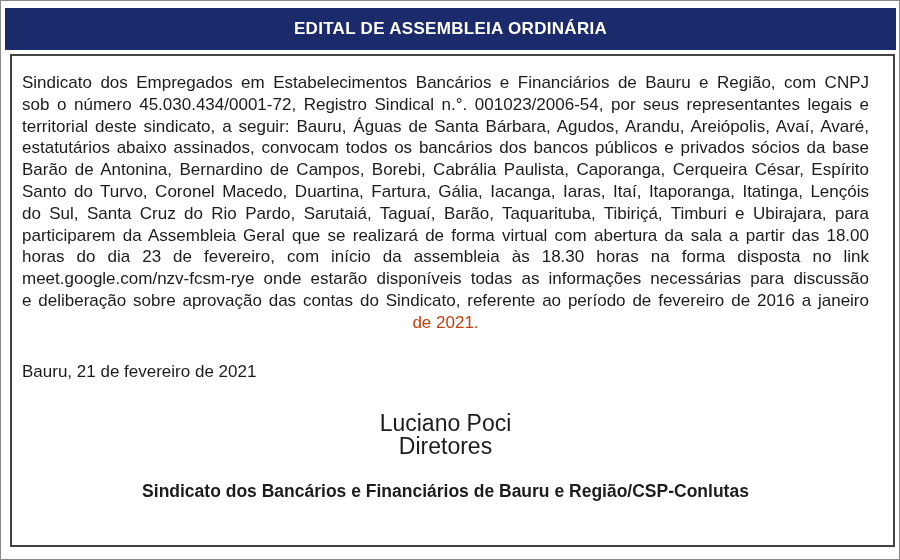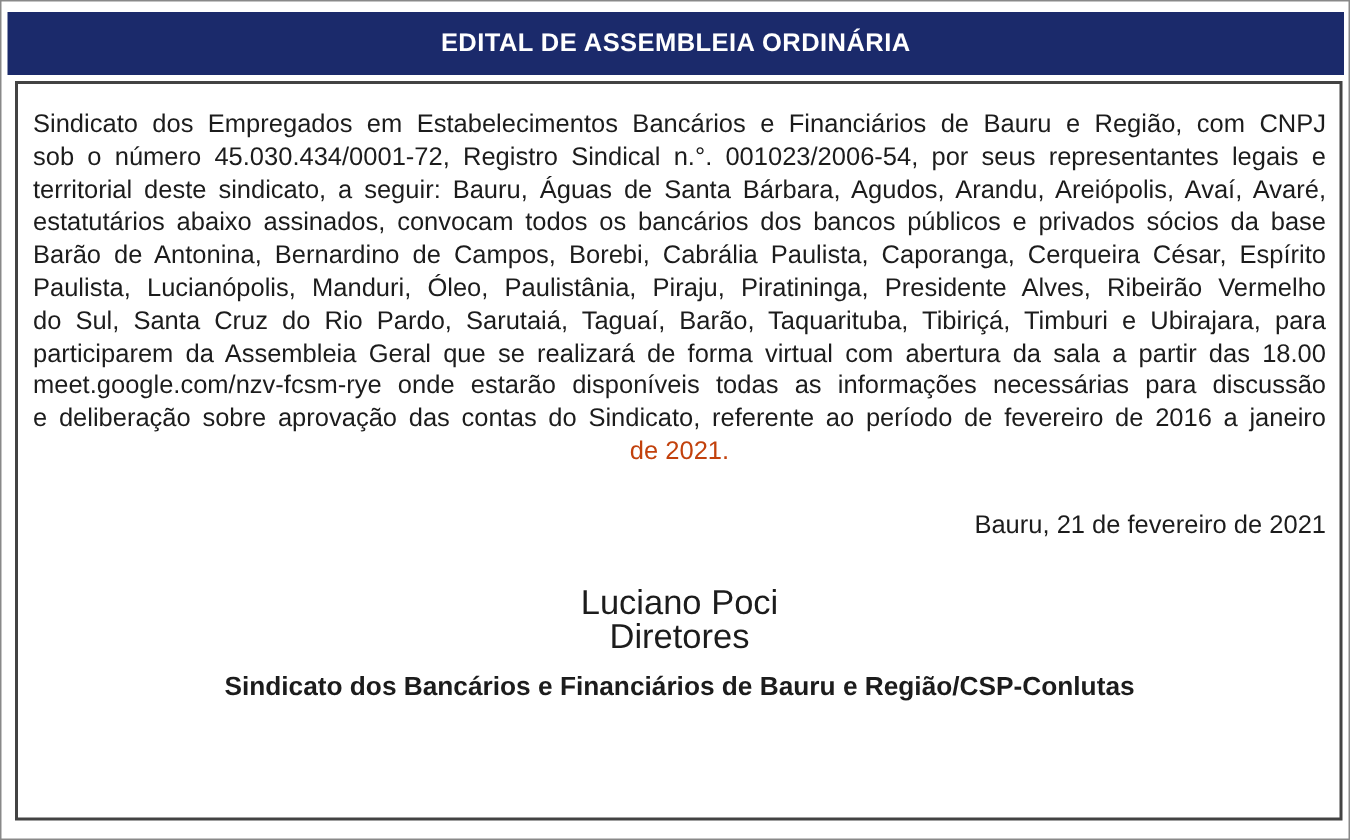--- a/index.html
+++ b/index.html
@@ -29,21 +29,21 @@
     font-weight: bold;
     font-size: 17px;
     letter-spacing: 0.3px;
     white-space: nowrap;
   }
 
   .content-box {
     margin: 4px 4px 0 9px;
     height: 493px;
     border: 2px solid #434343;
-    padding: 16px 9px 0 10px;
+    padding: 16px 24px 0 10px;
     color: #1c1c1c;
   }
 
   .paragraph { font-size: 17px; }
 
   .para-line {
     line-height: 21.8px;
     text-align: justify;
     text-align-last: justify;
     white-space: normal;
@@ -53,33 +53,33 @@
   .para-line-last {
     line-height: 21.8px;
     text-align: center;
     color: #c2410c;
   }
 
   .date-line {
     margin-top: 27px;
     font-size: 17px;
     line-height: 22px;
-    text-align: right;
+    text-align: left;
   }
 
   .signature-block {
     margin-top: 29px;
     text-align: center;
     font-size: 23px;
   }
 
   .signature-line { line-height: 23px; }
 
   .footer-org {
-    margin-top: 10px;
+    margin-top: 22px;
     text-align: center;
     font-weight: bold;
     font-size: 17.5px;
     line-height: 22px;
   }
 </style>
 </head>
 <body>
 
 <div class="page">
@@ -89,23 +89,24 @@
   </div>
 
   <div class="content-box">
 
     <div class="paragraph">
         <div class="para-line">Sindicato dos Empregados em Estabelecimentos Bancários e Financiários de Bauru e Região, com CNPJ</div>
         <div class="para-line">sob o número 45.030.434/0001-72, Registro Sindical n.°. 001023/2006-54, por seus representantes legais e</div>
         <div class="para-line">territorial deste sindicato, a seguir: Bauru, Águas de Santa Bárbara, Agudos, Arandu, Areiópolis, Avaí, Avaré,</div>
         <div class="para-line">estatutários abaixo assinados, convocam todos os bancários dos bancos públicos e privados sócios da base</div>
         <div class="para-line">Barão de Antonina, Bernardino de Campos, Borebi, Cabrália Paulista, Caporanga, Cerqueira César, Espírito</div>
-        <div class="para-line">Paulista, Lucianópolis, Manduri, Óleo, Paulistânia, Piraju, Piratininga, Presidente Alves, Ribeirão Vermelho</div>
+        <div class="para-line">Santo do Turvo, Coronel Macedo, Duartina, Fartura, Gália, Iacanga, Iaras, Itaí, Itaporanga, Itatinga, Lençóis</div>
         <div class="para-line">do Sul, Santa Cruz do Rio Pardo, Sarutaiá, Taguaí, Barão, Taquarituba, Tibiriçá, Timburi e Ubirajara, para</div>
         <div class="para-line">participarem da Assembleia Geral que se realizará de forma virtual com abertura da sala a partir das 18.00</div>
+        <div class="para-line">horas do dia 23 de fevereiro, com início da assembleia às 18.30 horas na forma disposta no link</div>
         <div class="para-line">meet.google.com/nzv-fcsm-rye onde estarão disponíveis todas as informações necessárias para discussão</div>
         <div class="para-line">e deliberação sobre aprovação das contas do Sindicato, referente ao período de fevereiro de 2016 a janeiro</div>
         <div class="para-line-last">de 2021.</div>
       </div>
 
     <div class="date-line">Bauru, 21 de fevereiro de 2021</div>
 
     <div class="signature-block">
       <div class="signature-line">Luciano Poci</div>
       <div class="signature-line">Diretores</div>

